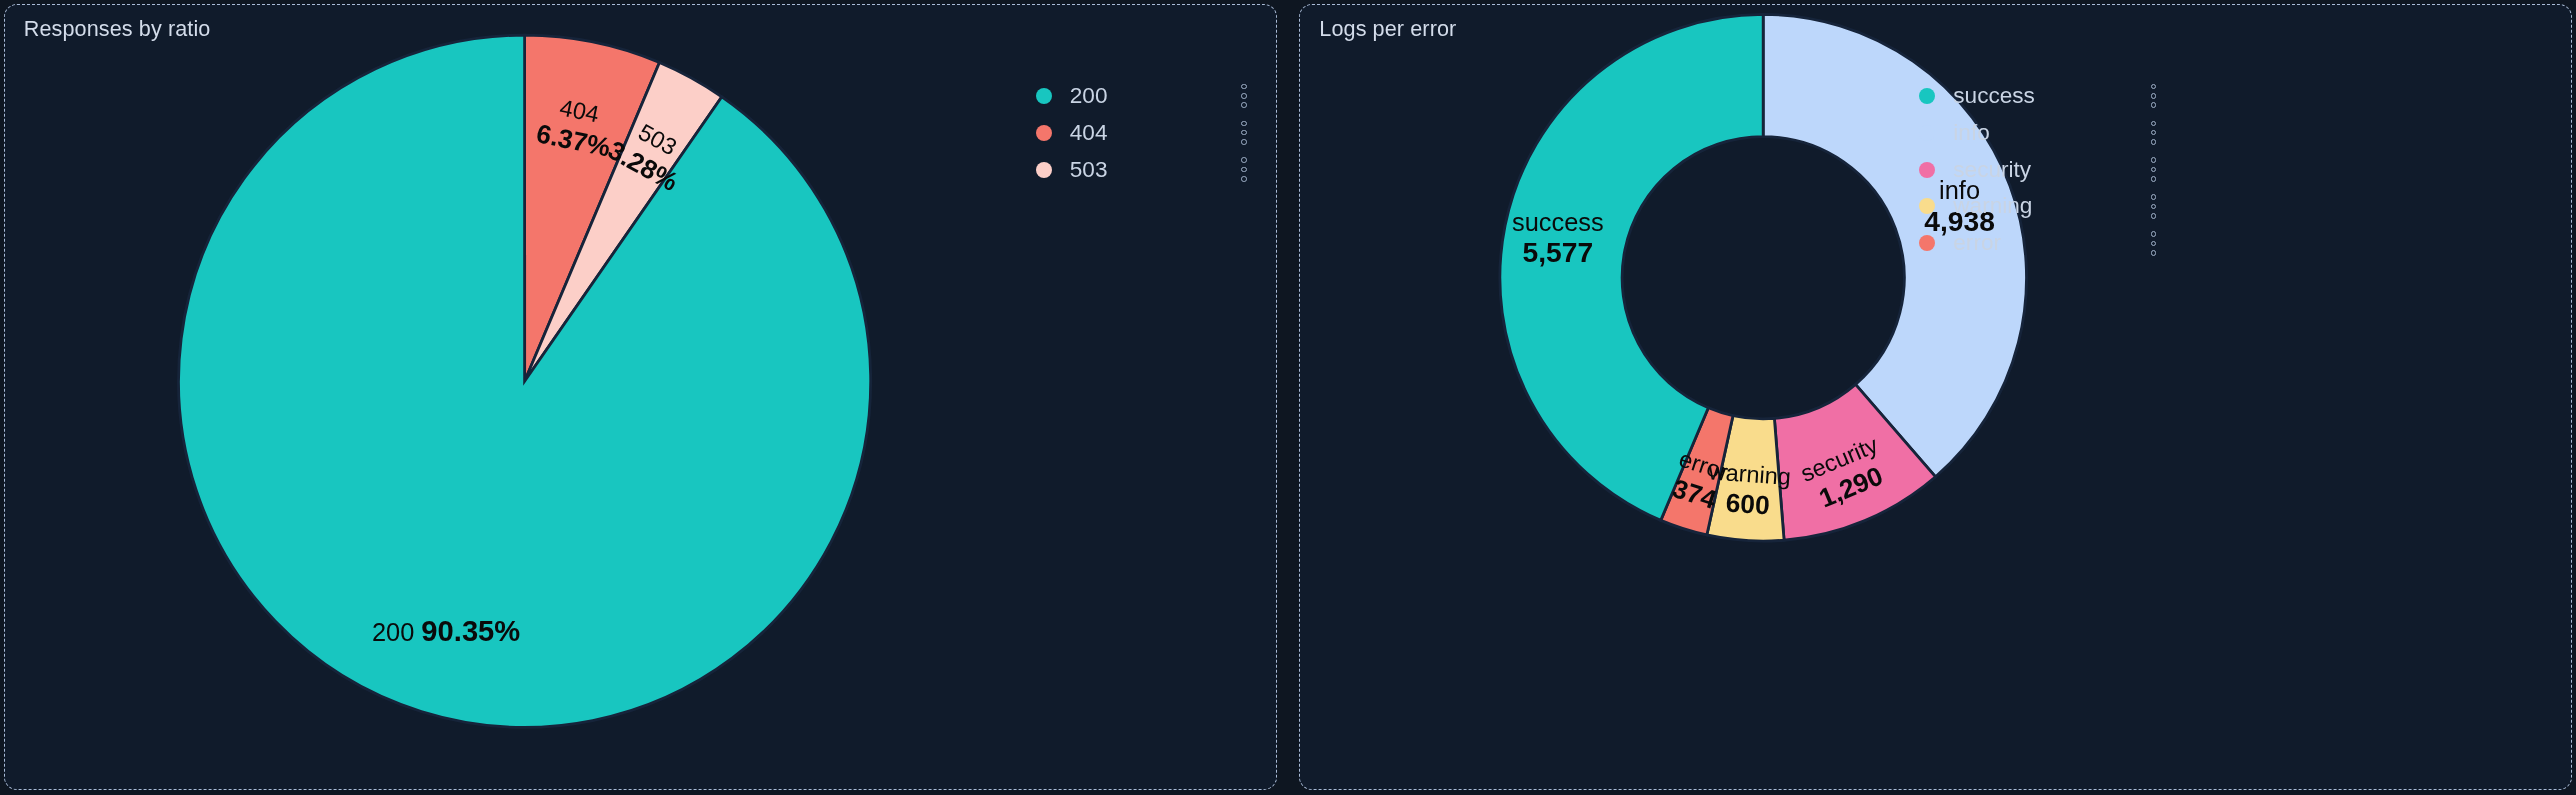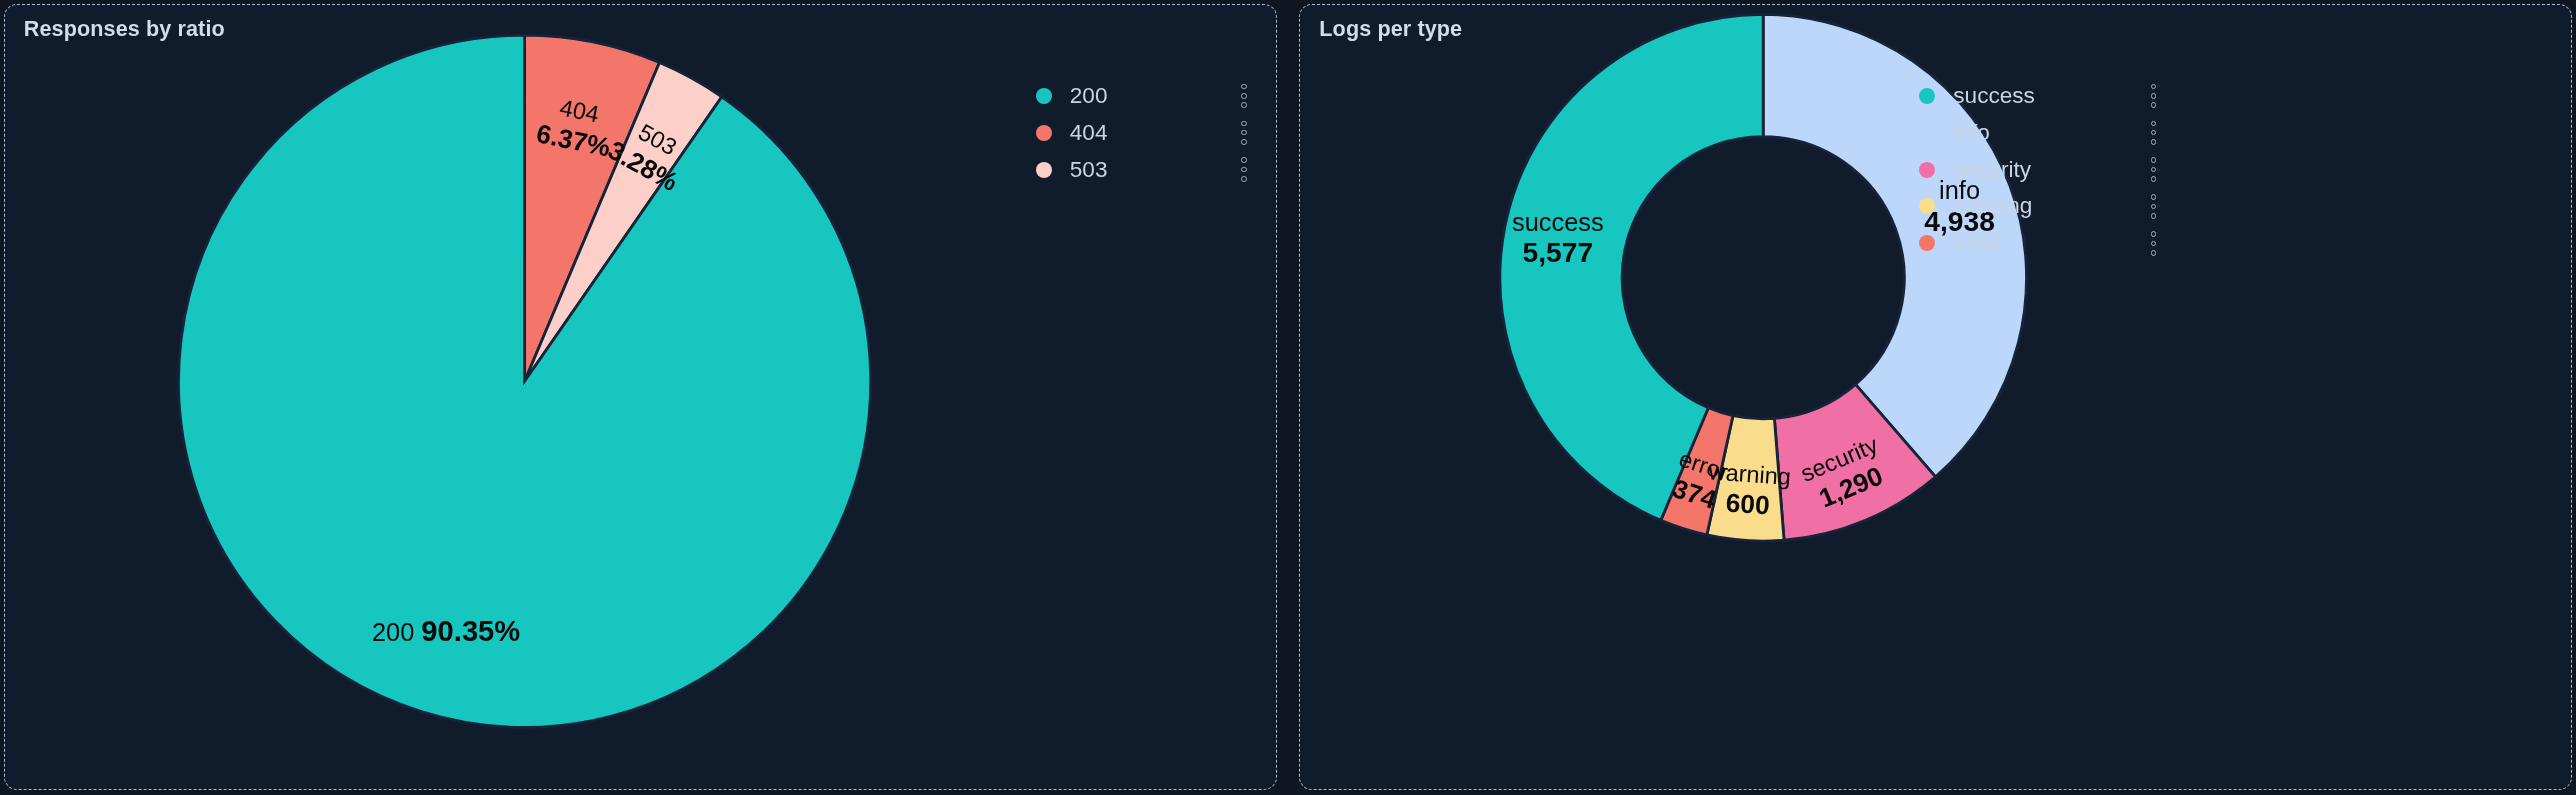--- a/index.html
+++ b/index.html
@@ -23,21 +23,21 @@
     flex: 1 1 50%;
     background: #101B2B;
     border: 1.9px dashed #A9BBD6;
     border-radius: 13px;
     overflow: hidden;
   }
   .panel-title {
     position: absolute;
     top: 11.3px; left: 19px;
     font-size: 21.6px;
-    font-weight: bold;
+    font-weight: normal;
     color: #D3DCEA;
     letter-spacing: 0.1px;
     line-height: 1.2;
   }
   .panel-body {
     position: absolute;
     inset: 0;
   }
   .chart-area {
     position: absolute;
@@ -154,21 +154,21 @@
               <span></span>
               <span></span>
               <span></span>
             </span>
         </div>
       </div>
     </div>
   </div>
 
   <div class="panel">
-    <div class="panel-title">Logs per type</div>
+    <div class="panel-title">Logs per error</div>
 
     <div class="panel-body">
       <div class="chart-area">
         <svg id="pie2" width="1280" height="790" viewBox="0 0 1360 840">
             <g>
               <path d="M 492 10 A 280 280 0 0 1 675.2924211233186 501.66929007003364 L 590.1923684589207 403.394262537518 A 150 150 0 0 0 492 140 Z" fill="#BDD7FB" stroke="#16243A" stroke-width="3"></path>
               <path d="M 675.2924211233186 501.66929007003364 A 280 280 0 0 1 514.2104348675091 569.117710980504 L 503.89844725045134 439.5273451681271 A 150 150 0 0 0 590.1923684589207 403.394262537518 Z" fill="#F06FA5" stroke="#16243A" stroke-width="3"></path>
               <path d="M 514.2104348675091 569.117710980504 A 280 280 0 0 1 432.098077470788 563.5173845979525 L 459.9096843593507 436.5271703203317 A 150 150 0 0 0 503.89844725045134 439.5273451681271 Z" fill="#F9DC8C" stroke="#16243A" stroke-width="3"></path>
               <path d="M 432.098077470788 563.5173845979525 A 280 280 0 0 1 383.0942978027287 547.952608106449 L 433.6576595371761 428.1888971998834 A 150 150 0 0 0 459.9096843593507 436.5271703203317 Z" fill="#F4766B" stroke="#16243A" stroke-width="3"></path>
               <path d="M 383.0942978027287 547.952608106449 A 280 280 0 0 1 491.99999999999994 10 L 492 140 A 150 150 0 0 0 433.6576595371761 428.1888971998834 Z" fill="#18C6C0" stroke="#16243A" stroke-width="3"></path>

